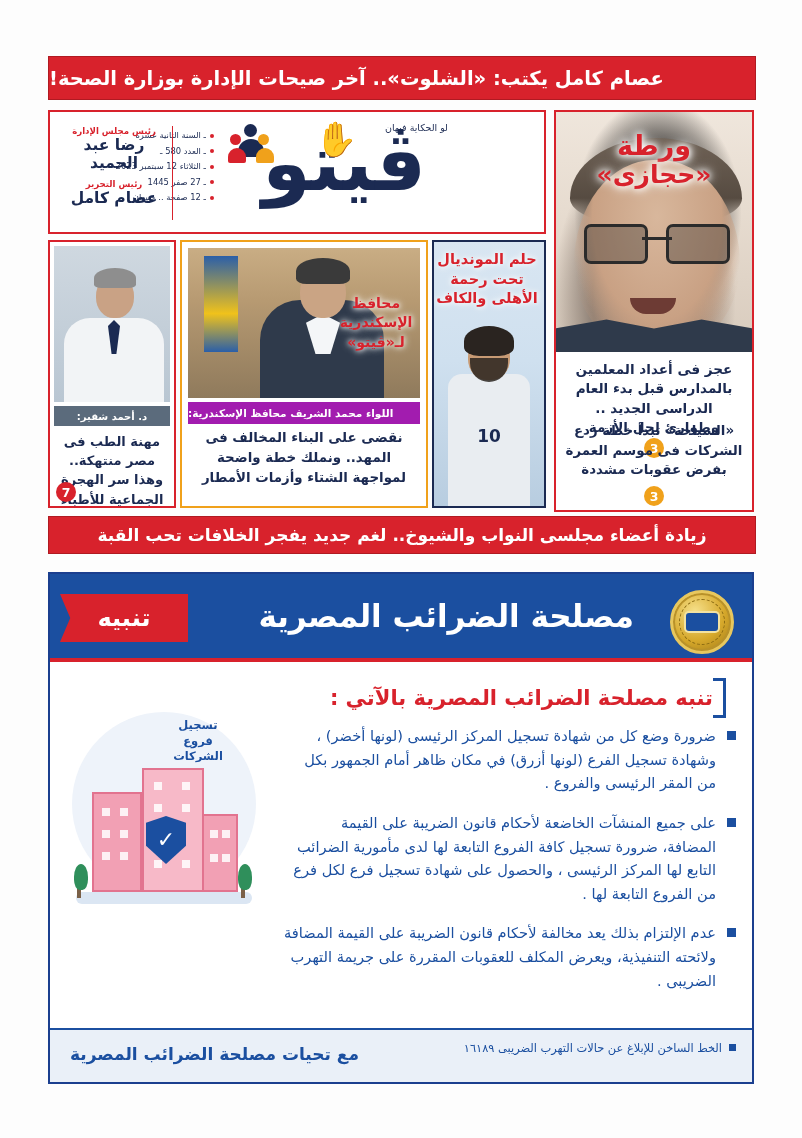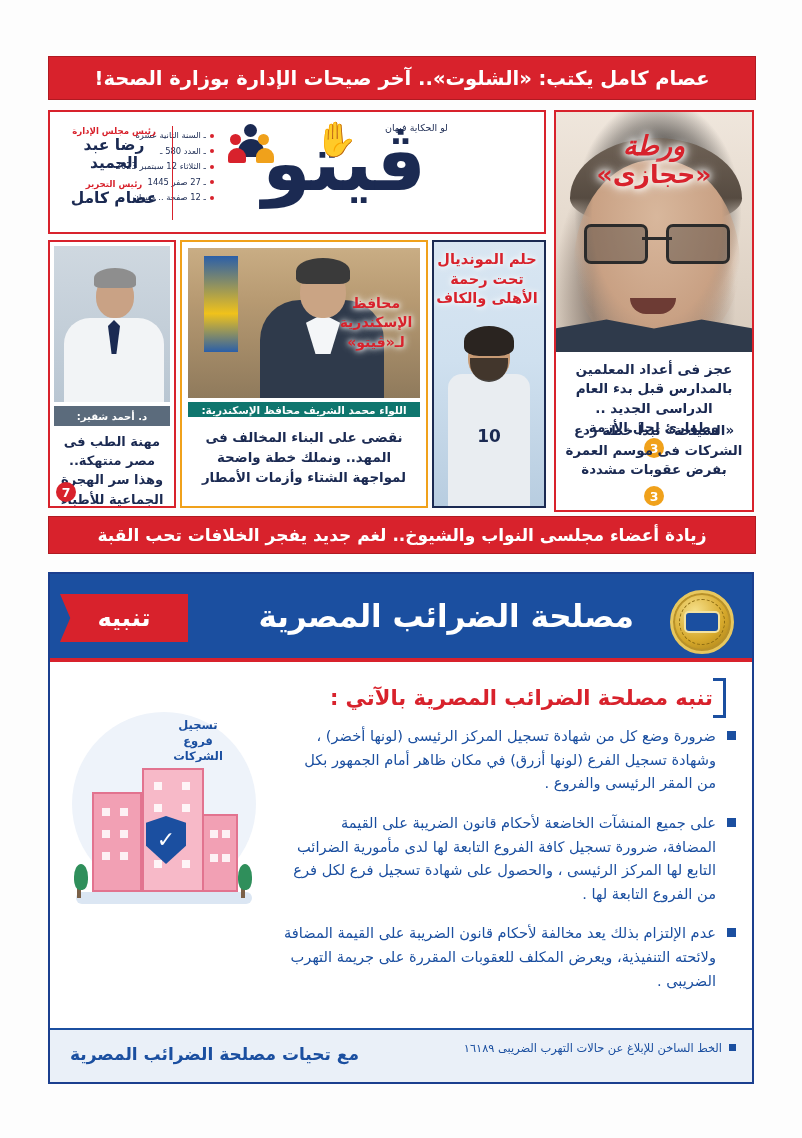--- a/index.html
+++ b/index.html
@@ -13,21 +13,21 @@
   .page{
     position:absolute;inset:0;
     background:#fdfdfd;
     padding:0;
   }
   
   .top-banner{
     position:absolute;left:48px;top:56px;width:706px;height:42px;
     background:#d8222c;
     border:1px solid #b01a22;
-    display:flex;align-items:center;justify-content:center;
+    display:flex;align-items:center;justify-content:flex-end;
     overflow:hidden;
   }
   .top-banner span{
     color:#ffffff;font-size:19.5px;font-weight:bold;
     white-space:nowrap;letter-spacing:-0.2px;
   }
   
   .mast-row{
     position:absolute;left:48px;top:110px;width:706px;height:398px;
   }
@@ -77,21 +77,21 @@
   .fc-suit{
     position:absolute;left:-10px;top:206px;width:216px;height:40px;
     background:#2f3a4b;
     clip-path:polygon(0 30%,28% 4%,50% 26%,72% 4%,100% 30%,100% 100%,0 100%);
   }
   .fc-title{
     position:absolute;left:0;top:18px;width:100%;
     text-align:center;color:#d8222c;font-weight:bold;line-height:1.15;
     text-shadow:0 0 6px #fff,0 0 10px #fff,0 0 14px #fff;
   }
-  .fc-title .l1{display:block;font-size:27px;font-style:italic;}
+  .fc-title .l1{display:block;font-size:27px;}
   .fc-title .l2{display:block;font-size:25px;}
   .fc-body{
     position:absolute;left:0;top:240px;width:100%;height:158px;
     padding:8px 10px 0;box-sizing:border-box;
   }
   .fc-body p{
     margin:0;text-align:center;color:#1b2a52;font-weight:bold;
     font-size:13.6px;line-height:1.42;
   }
   .pagebadge{
@@ -218,23 +218,23 @@
   }
   .gov-hair{
     position:absolute;left:108px;top:10px;width:54px;height:26px;
     background:#3a3a3a;border-radius:50% 50% 20% 20%;
   }
   .gov-shirt{
     position:absolute;left:118px;top:66px;width:34px;height:40px;
     background:#f4f6f8;clip-path:polygon(50% 0,100% 22%,72% 100%,28% 100%,0 22%);
   }
   .gov-cap{
-    position:absolute;left:6px;top:160px;right:6px;height:15px;
-    background:#0f766e;color:#fff;font-size:10.5px;font-weight:bold;
-    display:flex;align-items:center;justify-content:center;
+    position:absolute;left:6px;top:160px;right:6px;height:22px;
+    background:#a21caf;color:#fff;font-size:10.5px;font-weight:bold;
+    display:flex;align-items:center;justify-content:flex-end;
   }
   .card2-head{
     position:absolute;right:6px;top:6px;width:88px;height:150px;
     display:flex;align-items:center;justify-content:center;
     background:rgba(255,255,255,0);
   }
   .card2-head span{
     color:#d8222c;font-weight:bold;font-size:14px;line-height:1.4;text-align:center;
     text-shadow:0 0 5px #fff,0 0 9px #fff;
   }

